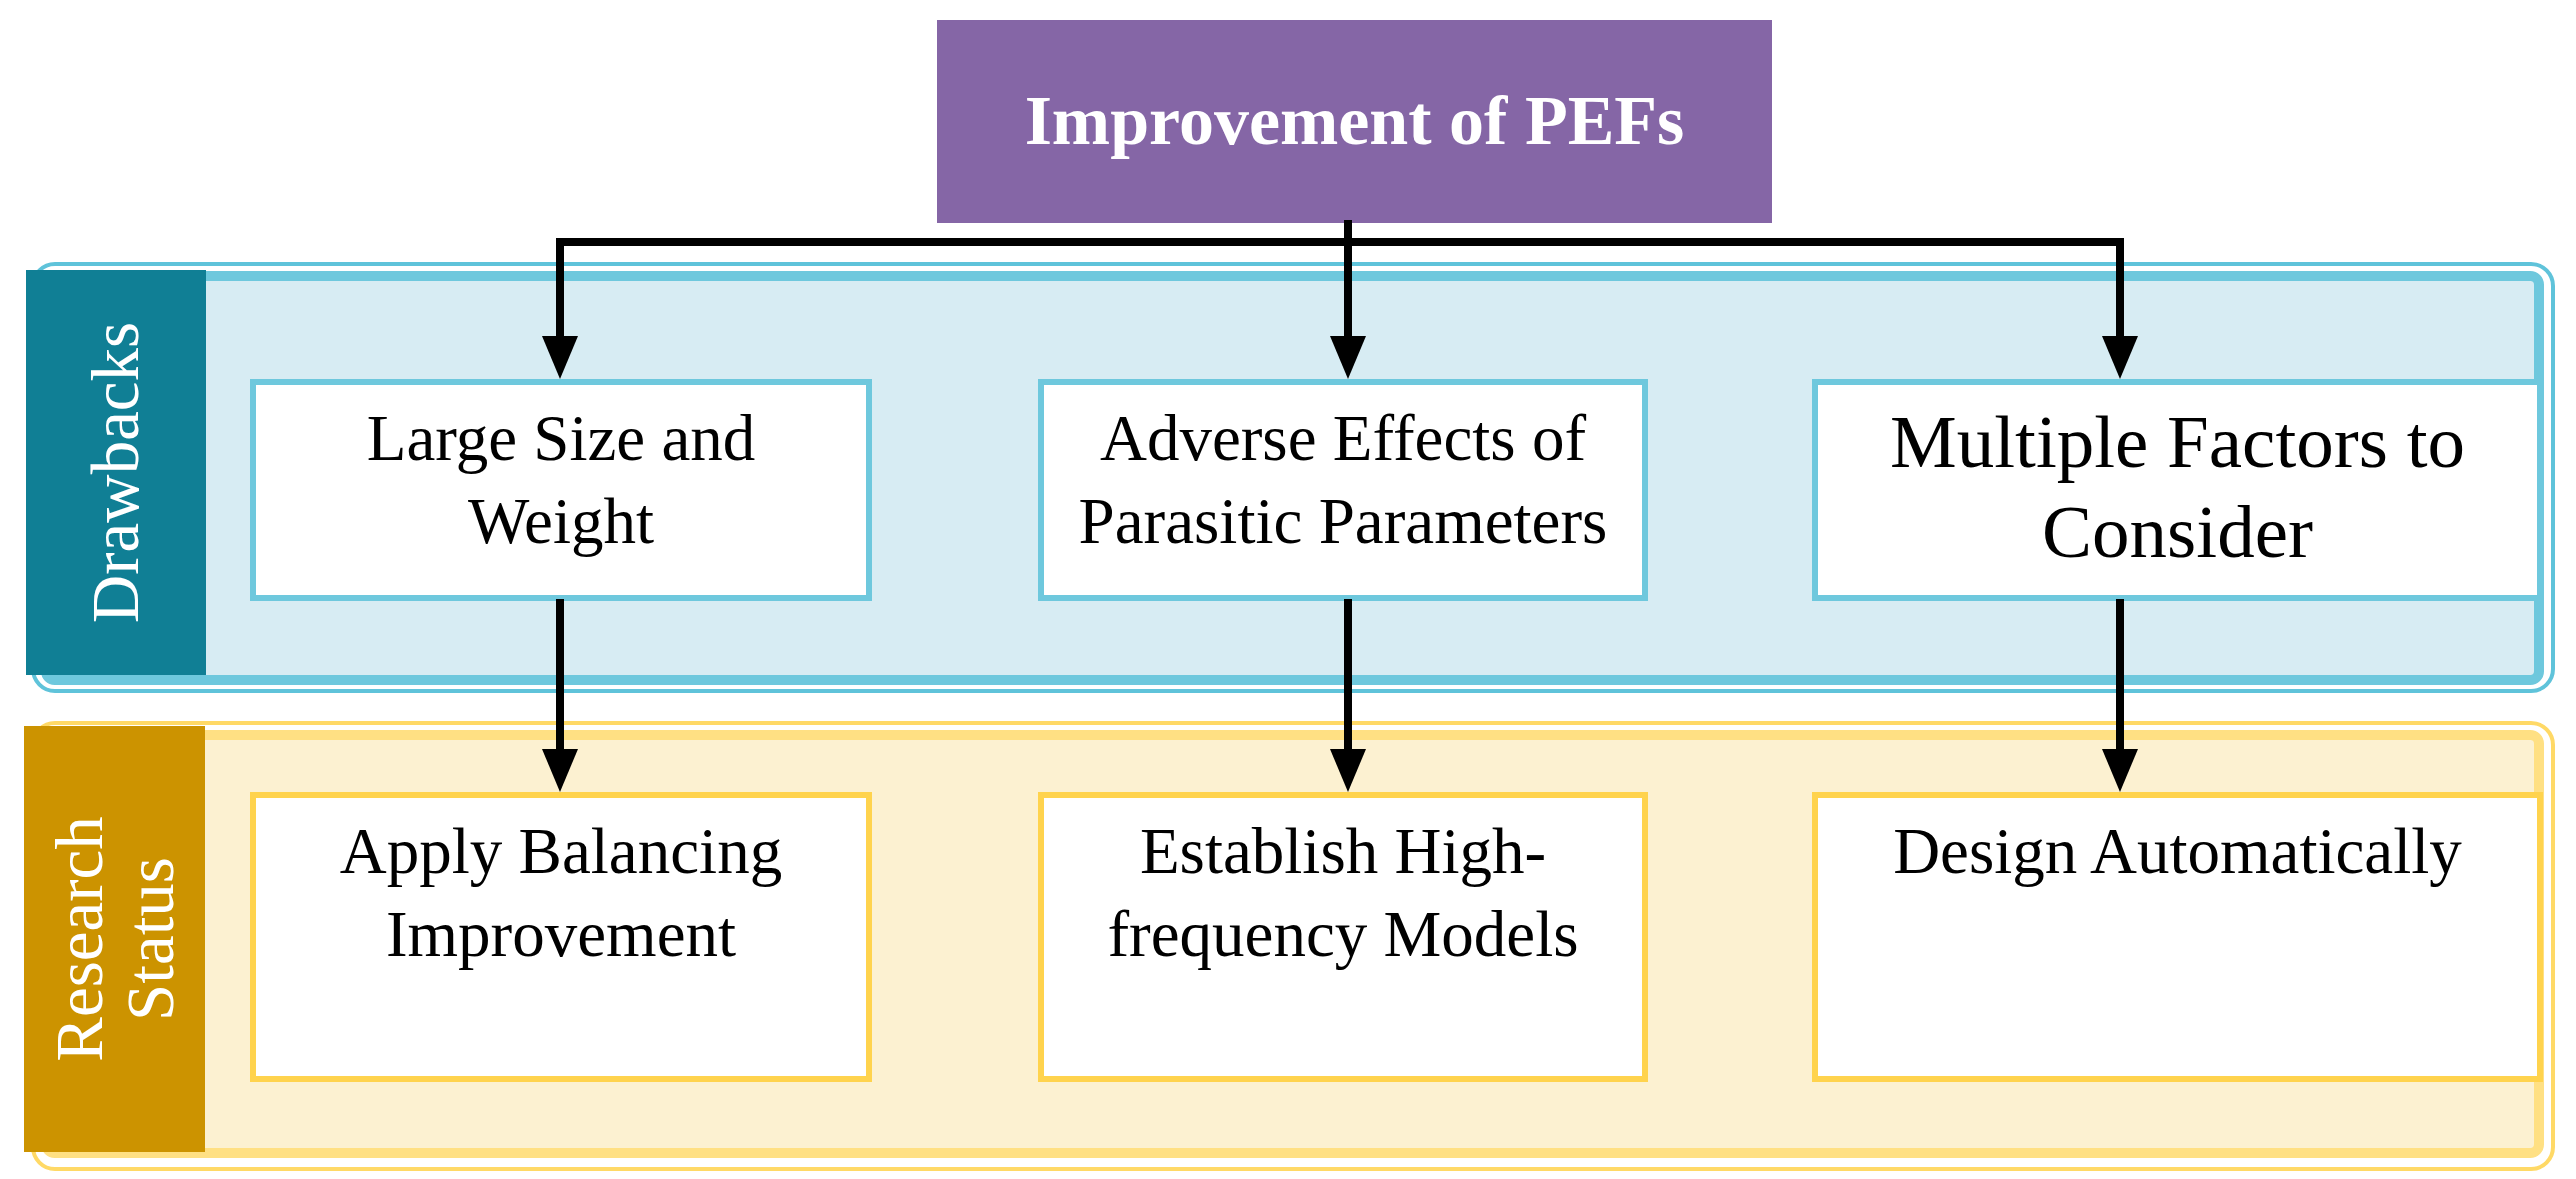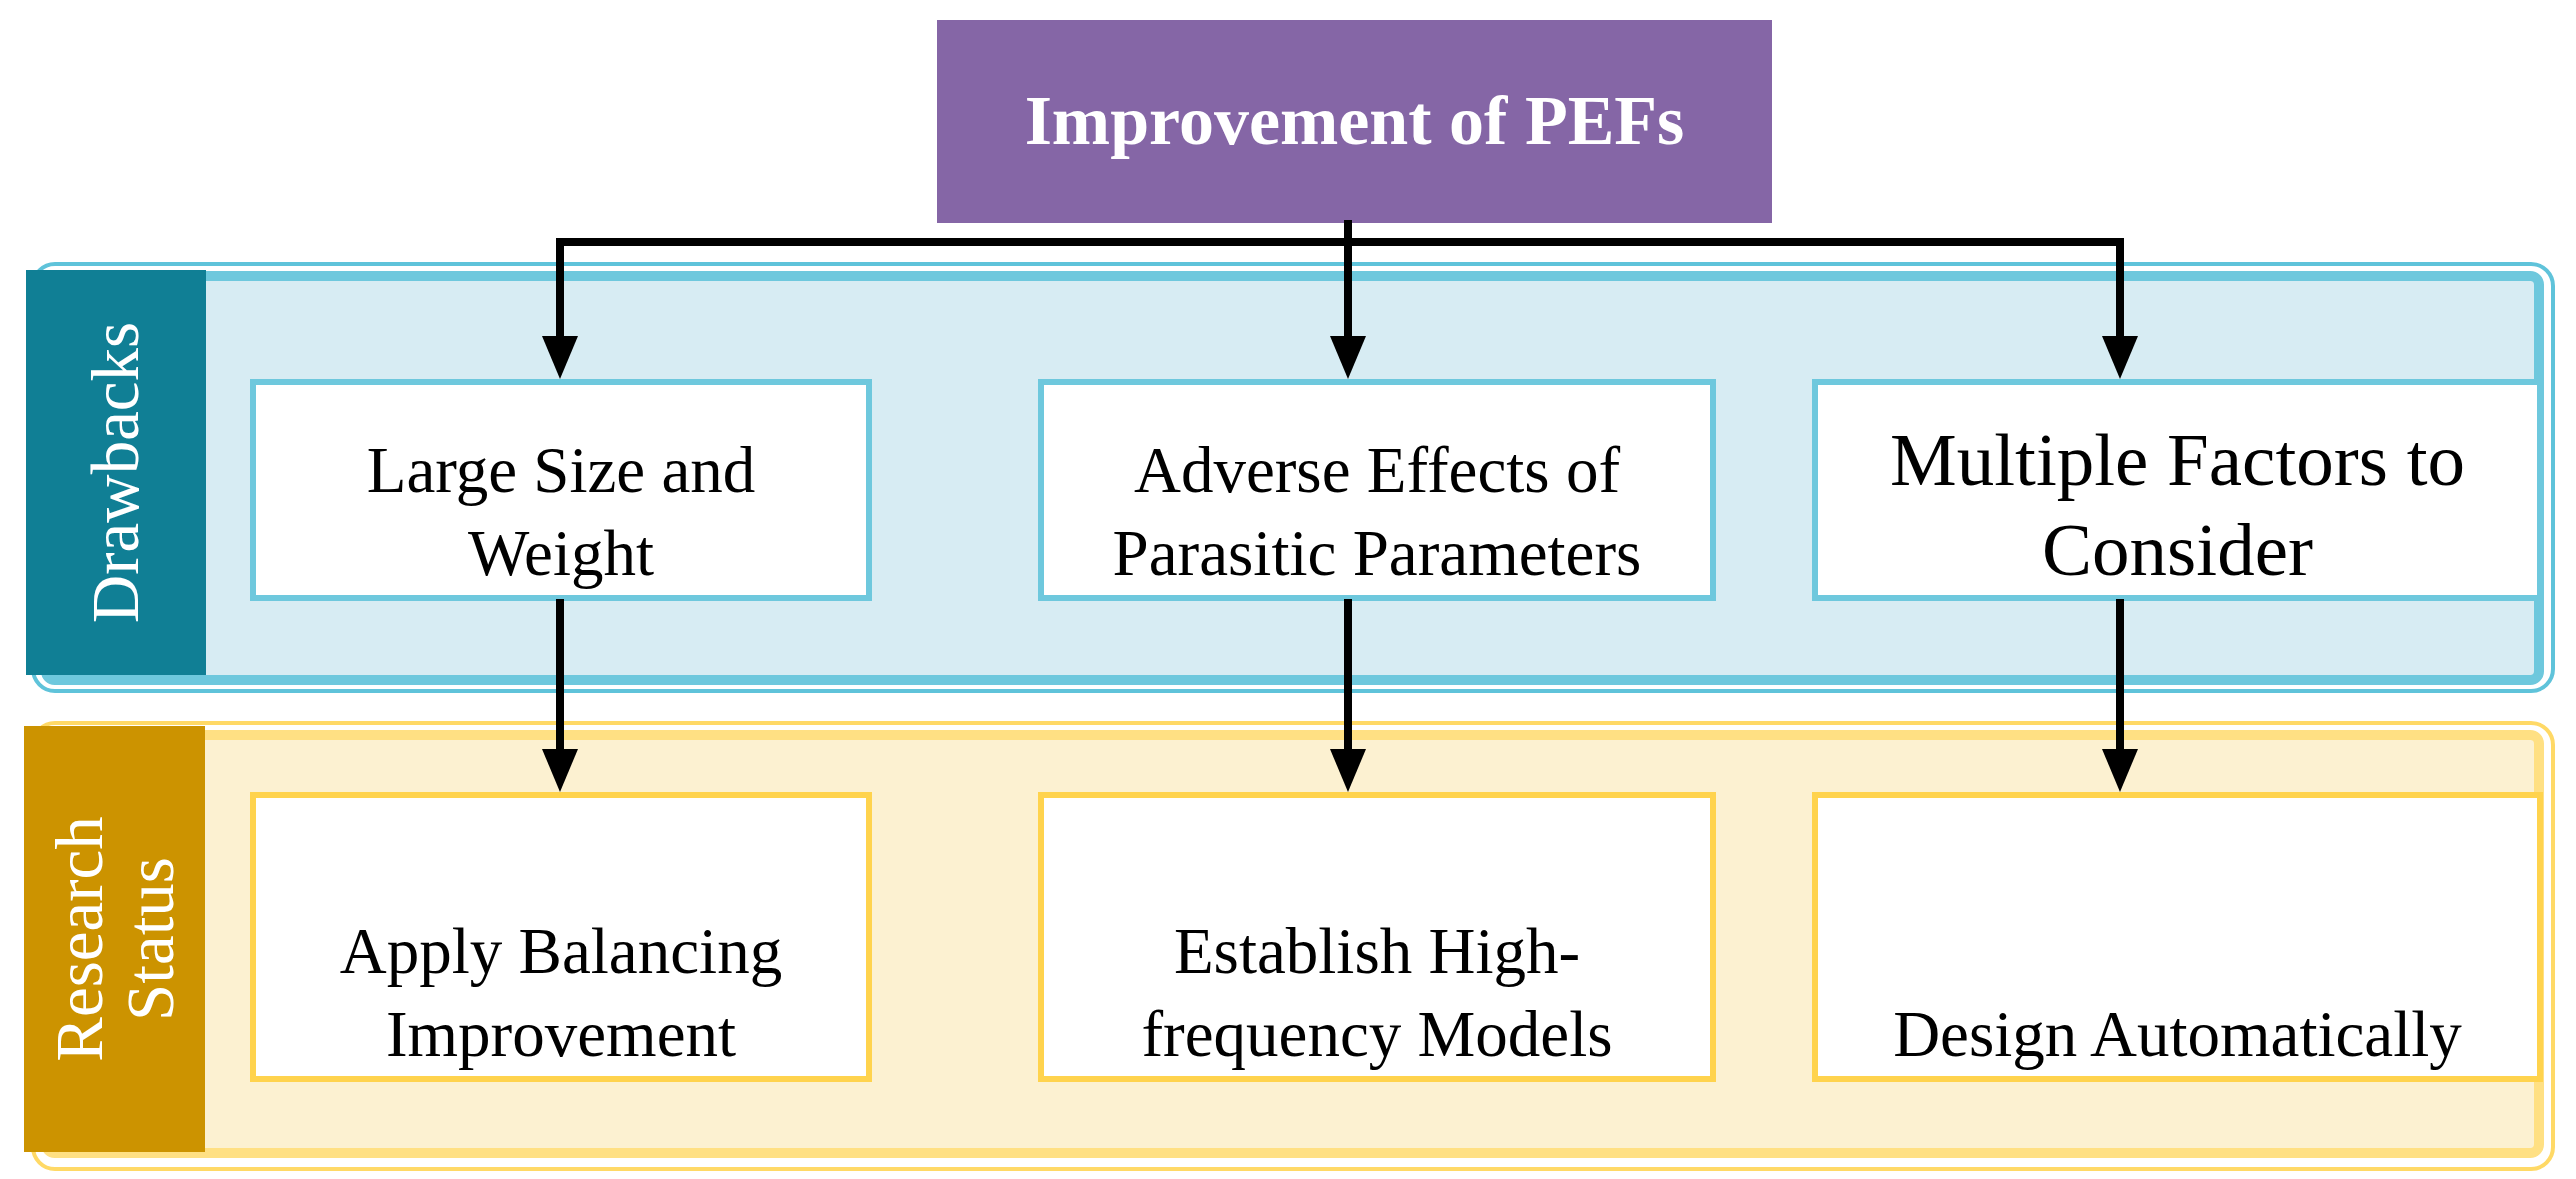--- a/index.html
+++ b/index.html
@@ -76,28 +76,28 @@
     transform: rotate(-90deg); transform-origin: center;
     color: var(--label-text); font-size: 67px; white-space: nowrap; text-align: center;
   }
   .vtext2 { line-height: 1.06; white-space: normal; }
   .vtext2 span { display: block; }
 
   
   .node {
     position: absolute; box-sizing: border-box;
     background: var(--node-bg); color: var(--node-text);
-    display: flex; align-items: flex-end; justify-content: center;
+    display: flex; align-items: flex-start; justify-content: center;
     text-align: center; font-size: 65px; line-height: 1.28;
-    padding: 0 17px; z-index: 4;
+    padding: 12px 17px; z-index: 4;
   }
   .node.top    { top: 379px; height: 222px; border: 6.8px solid var(--teal-border); }
   .node.bottom { top: 792px; height: 290px; border: 6px solid var(--gold-box-border); }
   .c1 { left: 250px;  width: 622px; }
-  .c2 { left: 1038px; width: 678px; }
+  .c2 { left: 1038px; width: 610px; }
   .c3 { left: 1812px; width: 731px; }
   .n-top3 { font-size: 75px; line-height: 1.2; }
 </style>
 </head>
 <body>
 
 <div class="canvas">
 
   <div class="band-outer teal-outer"></div>
   <div class="band-inner teal-inner"></div>

